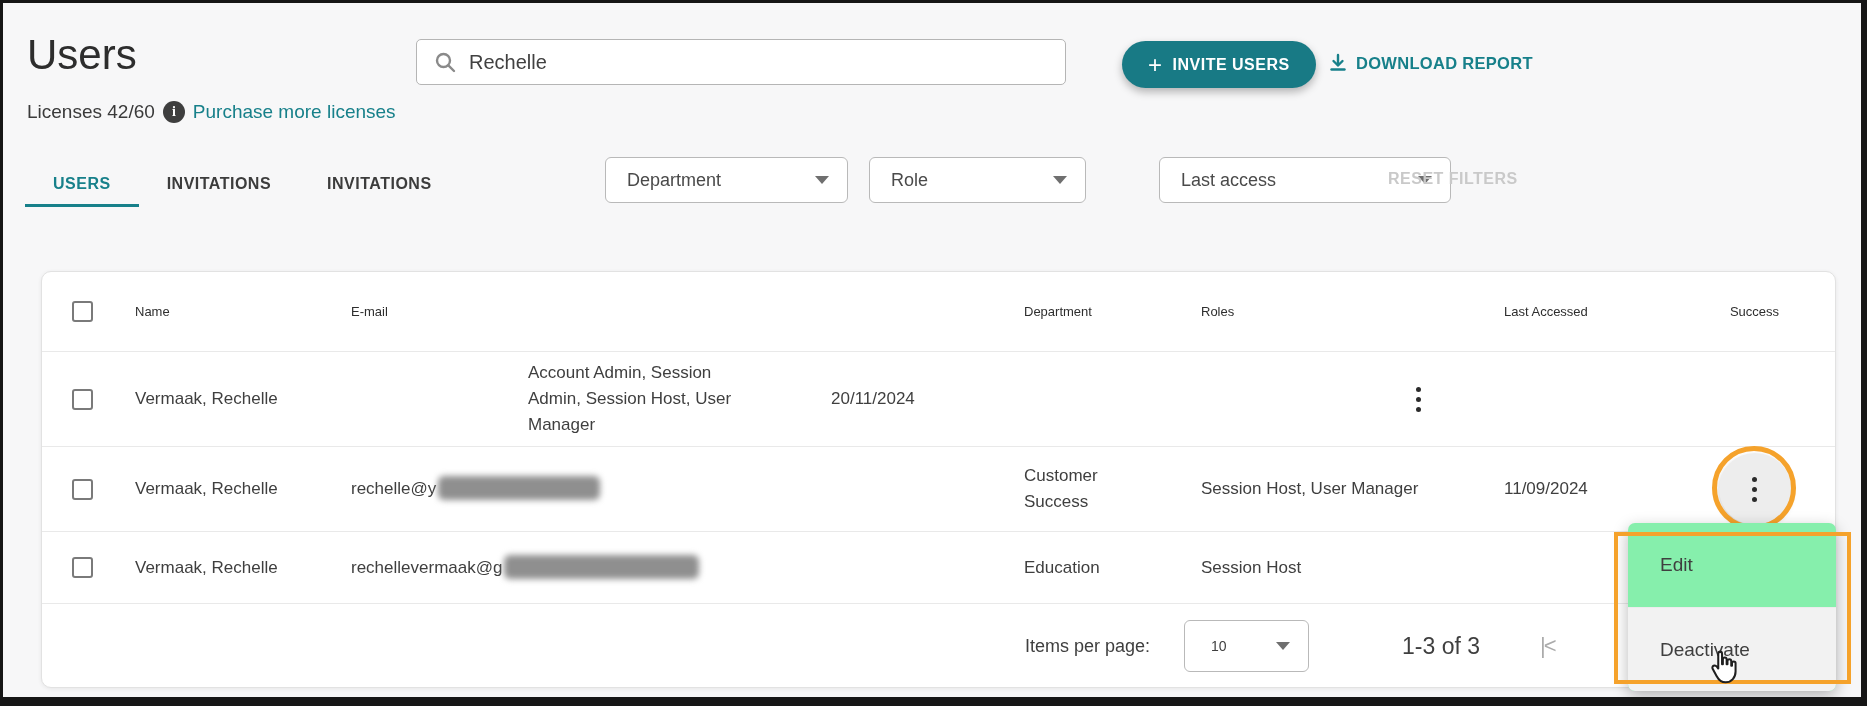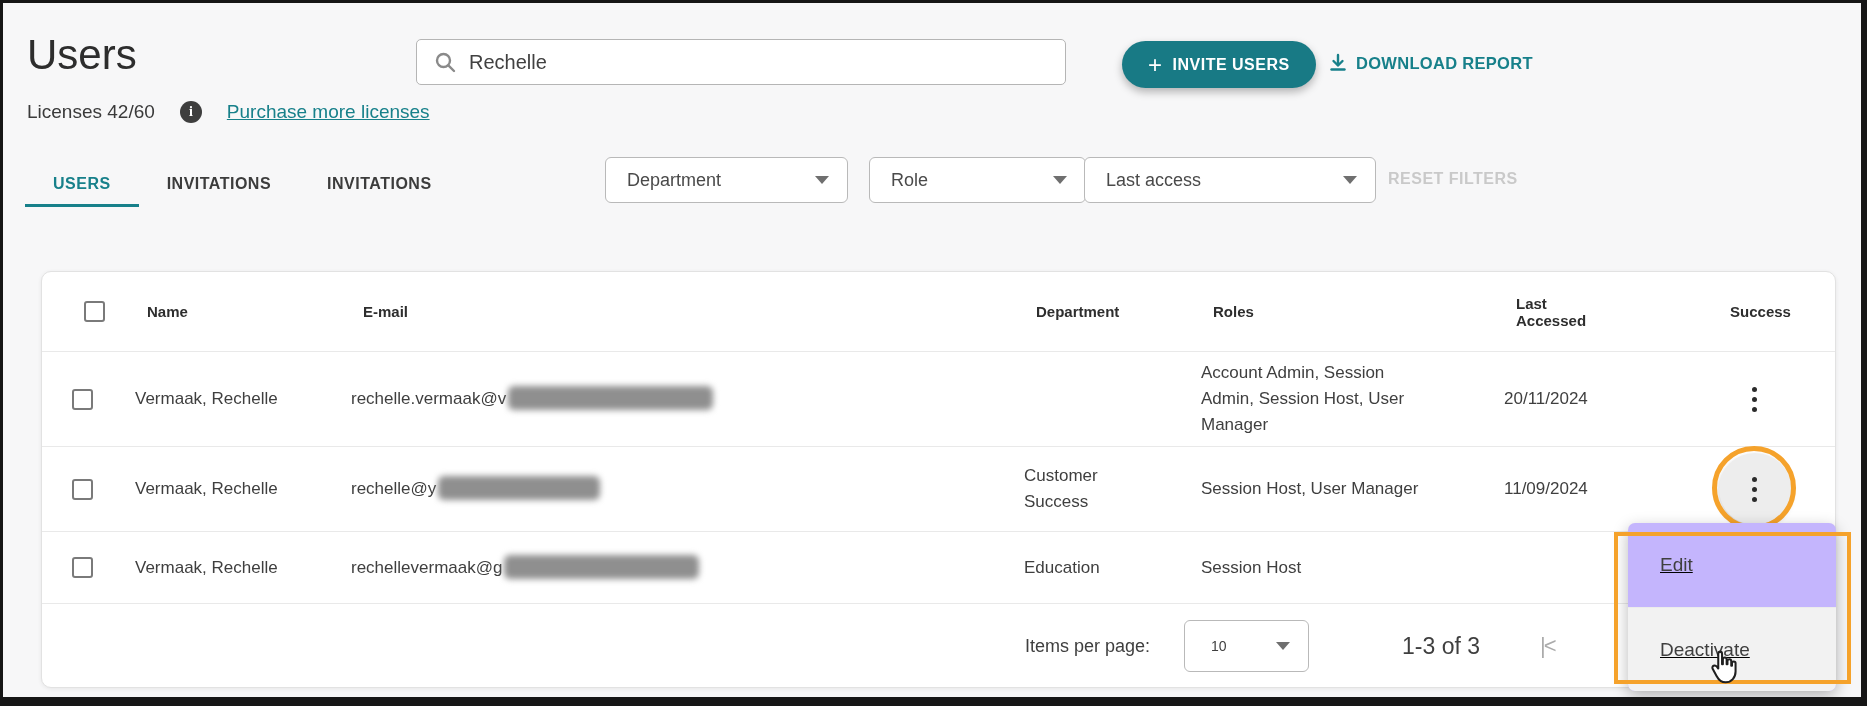--- a/index.html
+++ b/index.html
@@ -7,24 +7,24 @@
   body { font-family: "Liberation Sans", sans-serif; }
 
   .screen{
     position:relative; width:1867px; height:706px;
     background:#f7f7f8; overflow:hidden;
     border:3px solid #161616; border-right-width:6px; border-bottom-width:9px;
   }
 
   
   .page-title{ position:absolute; left:24px; top:28px; font-size:42px; font-weight:400; color:#2d2d2d; }
-  .licenses-row{ position:absolute; left:24px; top:98px; display:flex; align-items:flex-start; gap:25px; font-size:19px; color:#3a3a3a; }
+  .licenses-row{ position:absolute; left:24px; top:98px; display:flex; align-items:flex-start; gap:8px; font-size:19px; color:#3a3a3a; }
   .info-icon{ width:22px; height:22px; border-radius:50%; background:#3e3e3e; color:#fff; font-size:14px; font-weight:700;
               display:flex; align-items:center; justify-content:center; font-family:"Liberation Serif", serif; }
-  .purchase-link{ color:#17808a; text-decoration:underline; cursor:pointer; }
+  .purchase-link{ color:#17808a; cursor:pointer; }
 
   .search-box{ position:absolute; left:413px; top:36px; width:650px; height:46px; background:#fff;
                border:1px solid #b5b5b5; border-radius:5px; display:flex; align-items:center; padding:0 16px; gap:12px; }
   .search-box input{ border:none; outline:none; font-size:20px; color:#414141; width:100%;
                      font-family:"Liberation Sans", sans-serif; background:transparent; }
 
   .invite-btn{ position:absolute; left:1119px; top:38px; height:47px; padding:0 26px; background:#187a85; color:#fff;
                border:none; border-radius:24px; font-size:16px; font-weight:700; letter-spacing:.5px;
                display:flex; align-items:center; gap:10px; cursor:pointer;
                box-shadow:0 4px 9px rgba(0,0,0,.28); font-family:"Liberation Sans", sans-serif; }
@@ -37,28 +37,28 @@
   .tab{ padding:0 28px; height:44px; display:flex; align-items:center; font-size:16px; font-weight:700;
         letter-spacing:.5px; color:#3c3c3c; cursor:pointer; border-bottom:3px solid transparent; }
   .tab.active{ color:#17808a; border-bottom-color:#17808a; }
 
   .filter{ position:absolute; top:154px; height:46px; background:#fff; border:1px solid #b9b9b9; border-radius:6px;
            display:flex; align-items:center; justify-content:space-between; padding:0 18px 0 21px; cursor:pointer; }
   .filter span{ font-size:18px; color:#4a4a4a; }
   .caret{ width:0; height:0; border-left:7px solid transparent; border-right:7px solid transparent; border-top:8px solid #6f6f6f; }
   .f-department{ left:602px; width:243px; }
   .f-role{ left:866px; width:217px; }
-  .f-lastaccess{ left:1081px; width:292px; }
+  .f-lastaccess{ left:1156px; width:292px; }
   .reset-filters{ position:absolute; left:1385px; top:167px; font-size:16px; font-weight:700; letter-spacing:.5px; color:#c9c9c9; }
 
   
   .card{ position:absolute; left:38px; top:268px; width:1795px; height:417px; background:#fff;
          border:1px solid #e2e2e2; border-radius:10px; box-shadow:0 1px 4px rgba(0,0,0,.07); }
   .trow{ display:flex; align-items:center; border-bottom:1px solid #e9e9e9; }
-  .thead{ height:80px; font-weight:700; color:#2e2e2e; font-size:15px;padding-left:12px; }
+  .thead{ height:80px; font-weight:400; color:#2e2e2e; font-size:13px; }
   .r1{ height:95px; } .r2{ height:85px; } .r3{ height:72px; border-bottom:1px solid #e9e9e9; }
   .trow > div{ flex:none; }
   .c-check{ width:93px; padding-left:30px; }
   .c-name{ width:216px; }
   .c-email{ width:673px; }
   .c-dept{ width:177px; }
   .c-roles{ width:303px; }
   .c-last{ width:170px; }
   .c-actions{ flex:1 1 auto !important; display:flex; justify-content:center; align-items:center; }
   .cell{ font-size:17px; color:#3f3f3f; line-height:26px; }
@@ -78,22 +78,22 @@
   .pagerow{ position:relative; height:84px; }
   .pagerow > *{ position:absolute; top:50%; transform:translateY(-50%); }
   .ipp-label{ left:983px; font-size:18px; color:#3f3f3f; }
   .ipp-select{ left:1142px; width:125px; height:52px; border:1px solid #b9b9b9; border-radius:6px; background:#fff;
                display:flex; align-items:center; justify-content:space-between; padding:0 18px 0 26px; cursor:pointer; }
   .ipp-select span{ font-size:14px; color:#3f3f3f; }
   .range-label{ left:1360px; font-size:23px; color:#3f3f3f; }
   .first-page{ left:1498px; font-size:22px; color:#ababab; letter-spacing:-2px; cursor:pointer; }
 
   
-  .context-menu{ position:absolute; left:1625px; top:520px; width:208px; height:168px; background:#c4b5fd;
-                 border-radius:7px; box-shadow:0 5px 16px rgba(0,0,0,.28); z-index:10; overflow:hidden;text-decoration:underline; }
+  .context-menu{ position:absolute; left:1625px; top:520px; width:208px; height:168px; background:#86efac;
+                 border-radius:7px; box-shadow:0 5px 16px rgba(0,0,0,.28); z-index:10; overflow:hidden; }
   .menu-item{ height:84px; display:flex; align-items:center; padding-left:32px; font-size:19px; color:#3f3f3f; cursor:pointer; }
   .menu-item + .menu-item{ border-top:1px solid #ececec; }
   .menu-item.hovered{ background:#f2f2f2; }
   .orange-rect{ position:absolute; left:1611px; top:529px; width:237px; height:152px;
                 border:4px solid #f5a22b; z-index:11; pointer-events:none; }
   .orange-ring{ position:absolute; left:1709px; top:443px; width:84px; height:84px; border:5px solid #f5a22b;
                 border-radius:50%; z-index:9; pointer-events:none; }
   .cursor-hand{ position:absolute; left:1702px; top:646px; z-index:12; pointer-events:none; }
 </style>
 </head>
@@ -169,23 +169,20 @@
           <div class="last-head">Last Accessed</div>
         </div>
       <div class="c-actions">Success</div>
     </div>
 
     <div class="trow r1">
       <div class="c-check">
           <span class="checkbox" style="display:block;"></span>
         </div>
       <div class="c-name cell">Vermaak, Rechelle</div>
-      <div class="c-email cell nowrap">
-        <span>rechelle.vermaak@v</span><span class="email-blur" style="width:205px;"></span>
-      </div>
       <div class="c-dept cell"></div>
       <div class="c-roles cell">
           <div class="roles-wrap3">Account Admin, Session Admin, Session Host, User Manager</div>
         </div>
       <div class="c-last cell">20/11/2024</div>
       <div class="c-actions">
         <span class="dots">
             <i></i>
             <i></i>
             <i></i>

